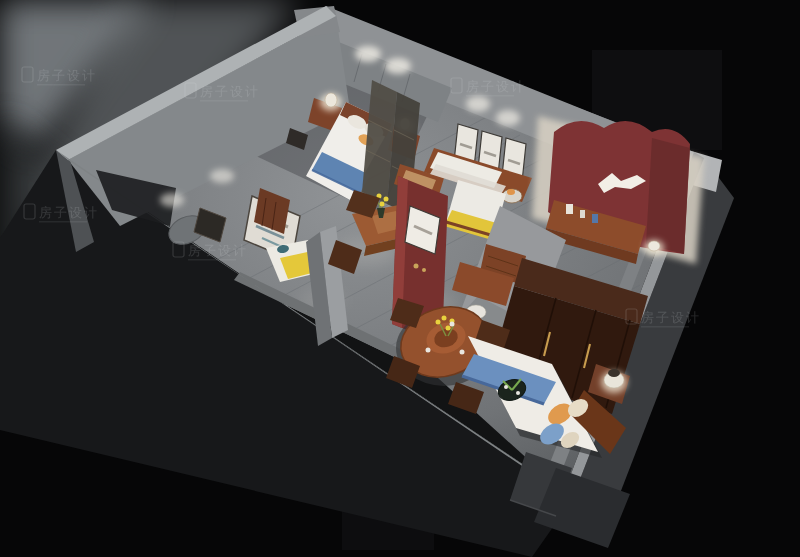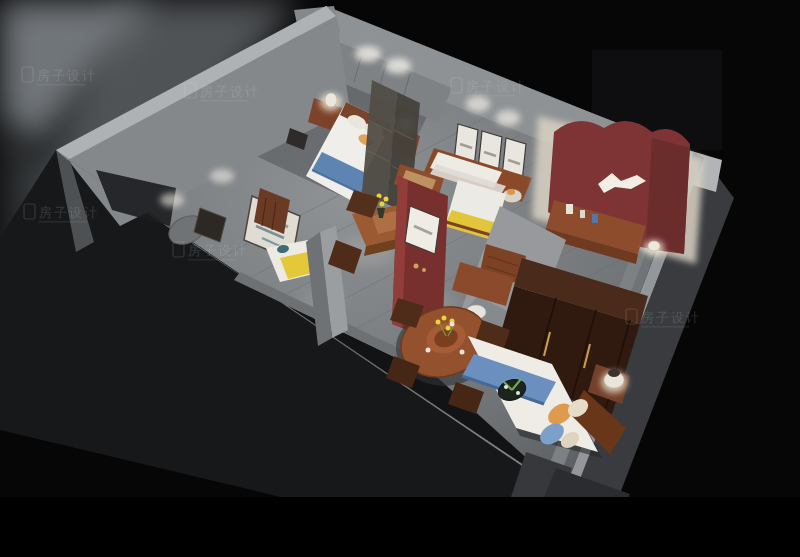--- a/index.html
+++ b/index.html
@@ -1,16 +1,16 @@
 <!DOCTYPE html>
 <html><head>
 <meta charset="utf-8">
 <style>
   html,body{margin:0;padding:0;background:#000;}
-  .stage{position:relative;width:800px;height:497px;overflow:hidden;background:#060607;text-align:right;}
+  .stage{position:relative;width:800px;height:557px;overflow:hidden;background:#060607;text-align:right;}
   svg{display:block;}
   text{font-family:"DejaVu Sans","Liberation Sans",sans-serif;}
 </style>
 </head>
 <body>
 
 <div class="stage">
   <svg id="scene" width="800" height="557" viewBox="0 0 800 557" xmlns="http://www.w3.org/2000/svg">
     <defs>
       <filter id="blur-l" x="-60%" y="-60%" width="220%" height="220%">

